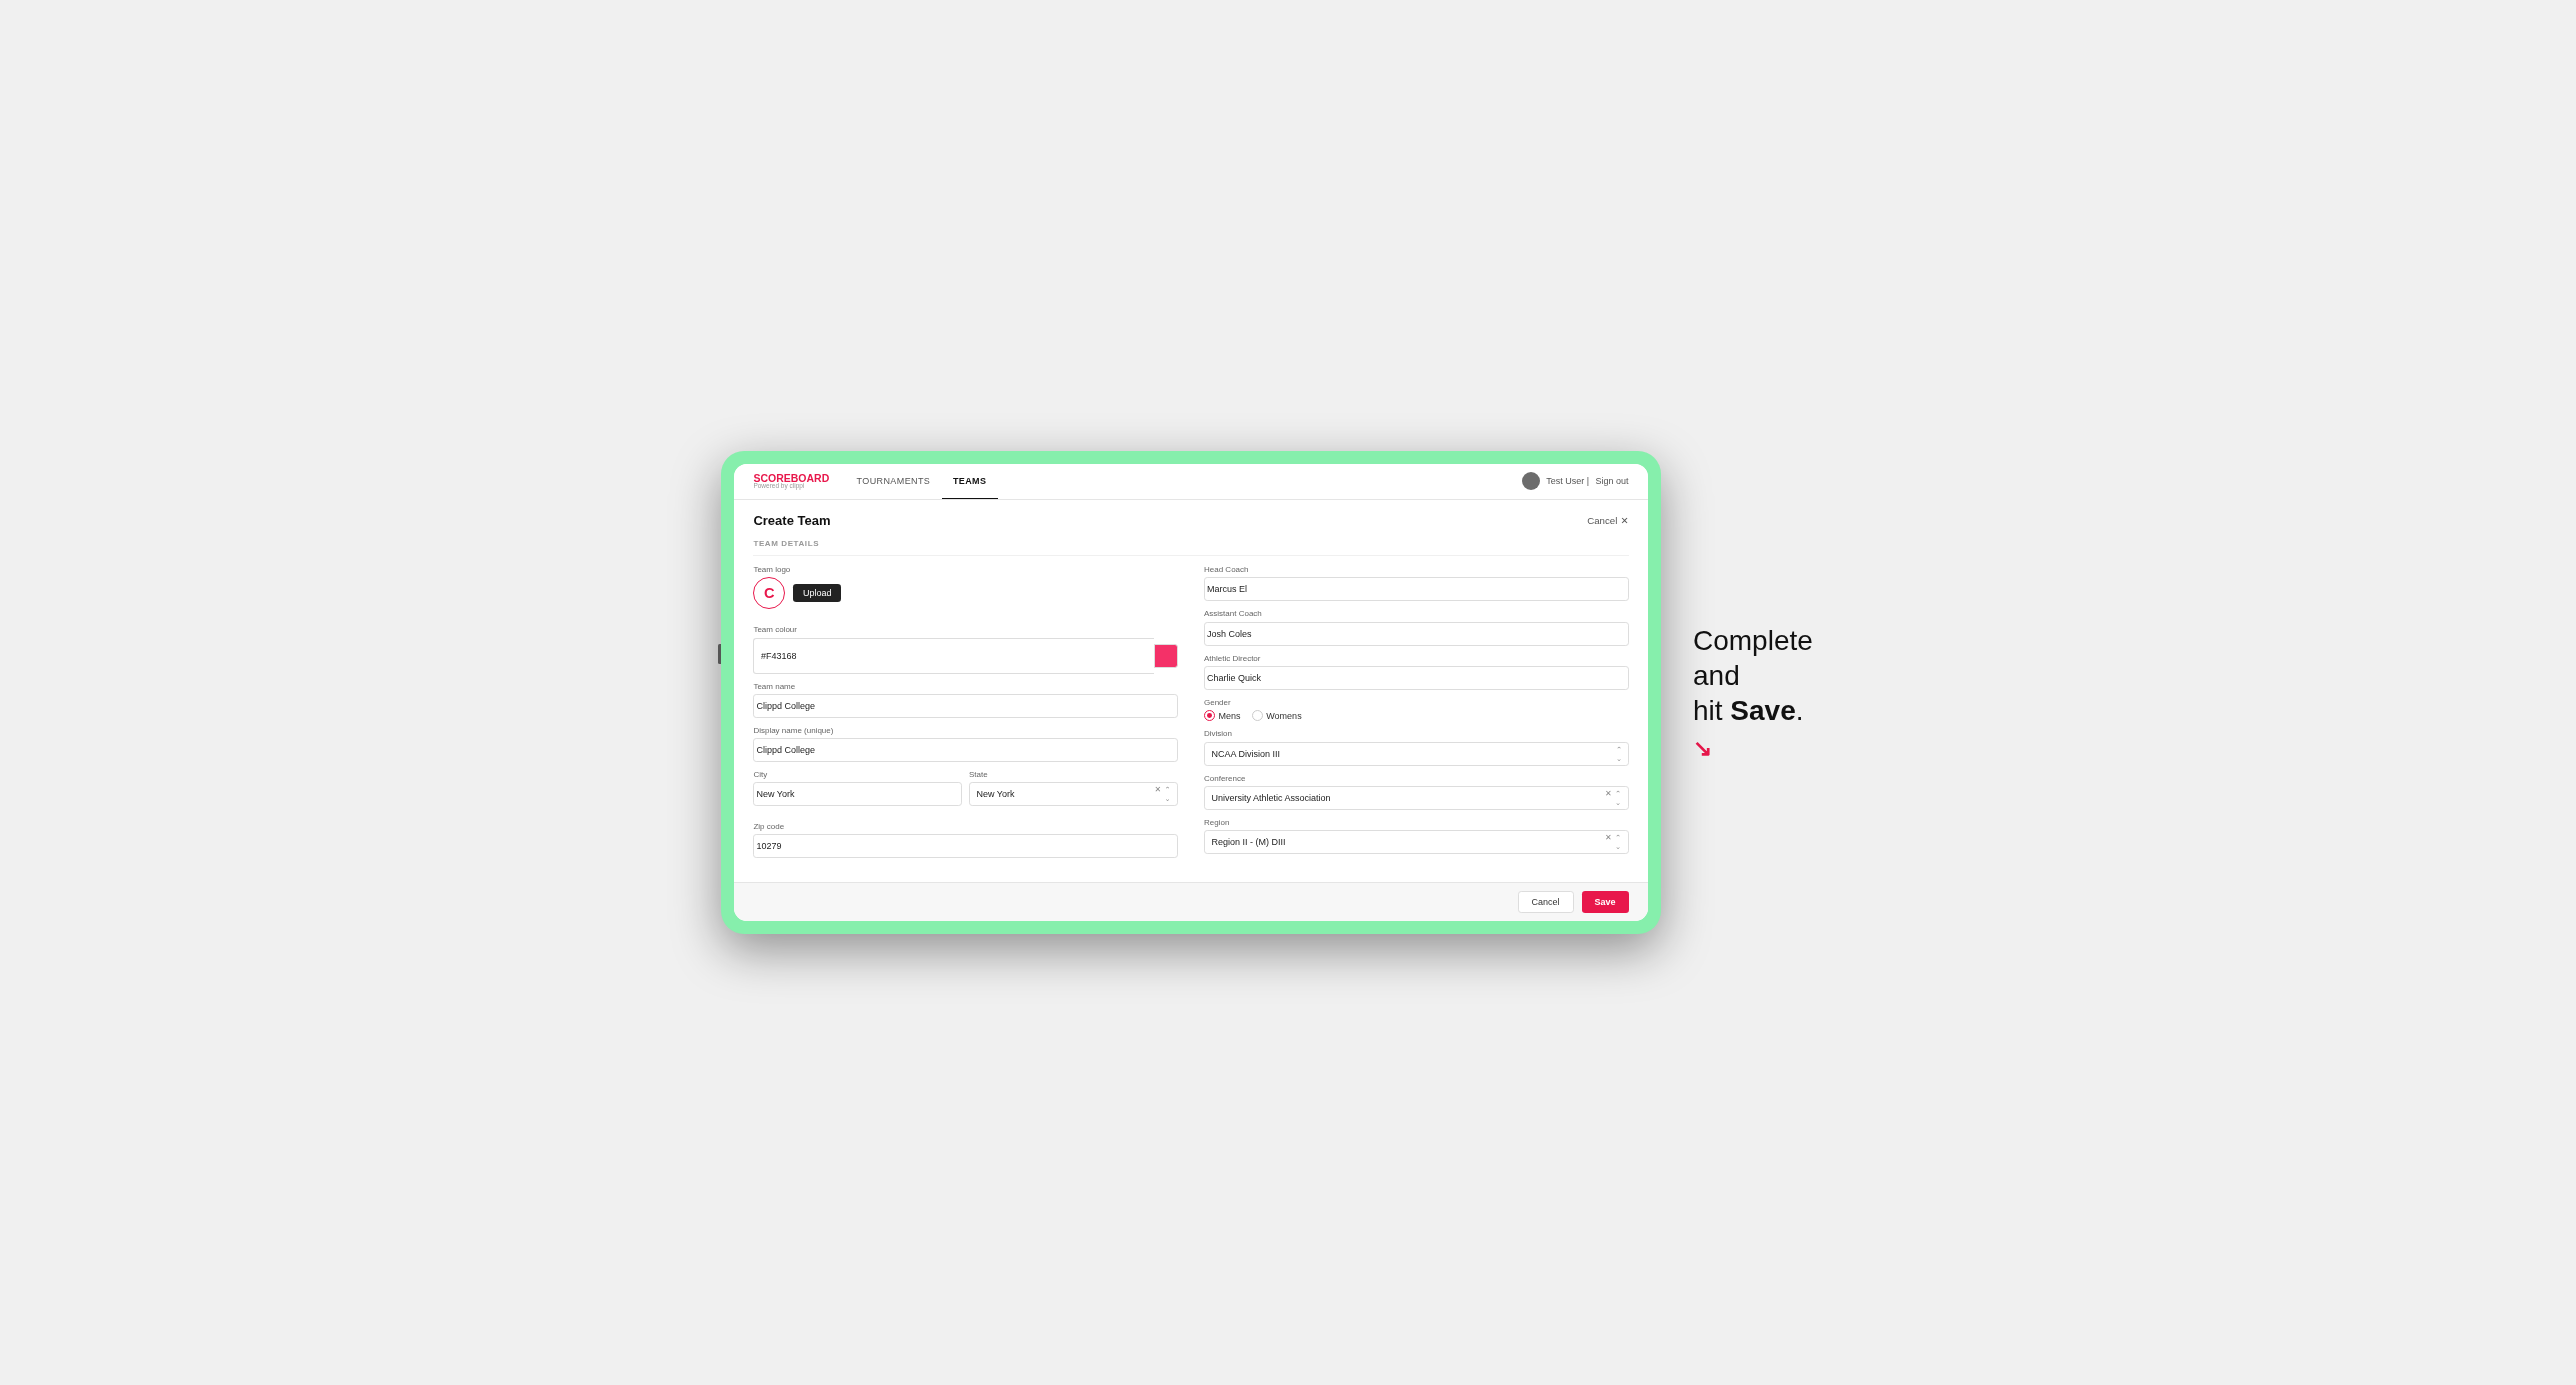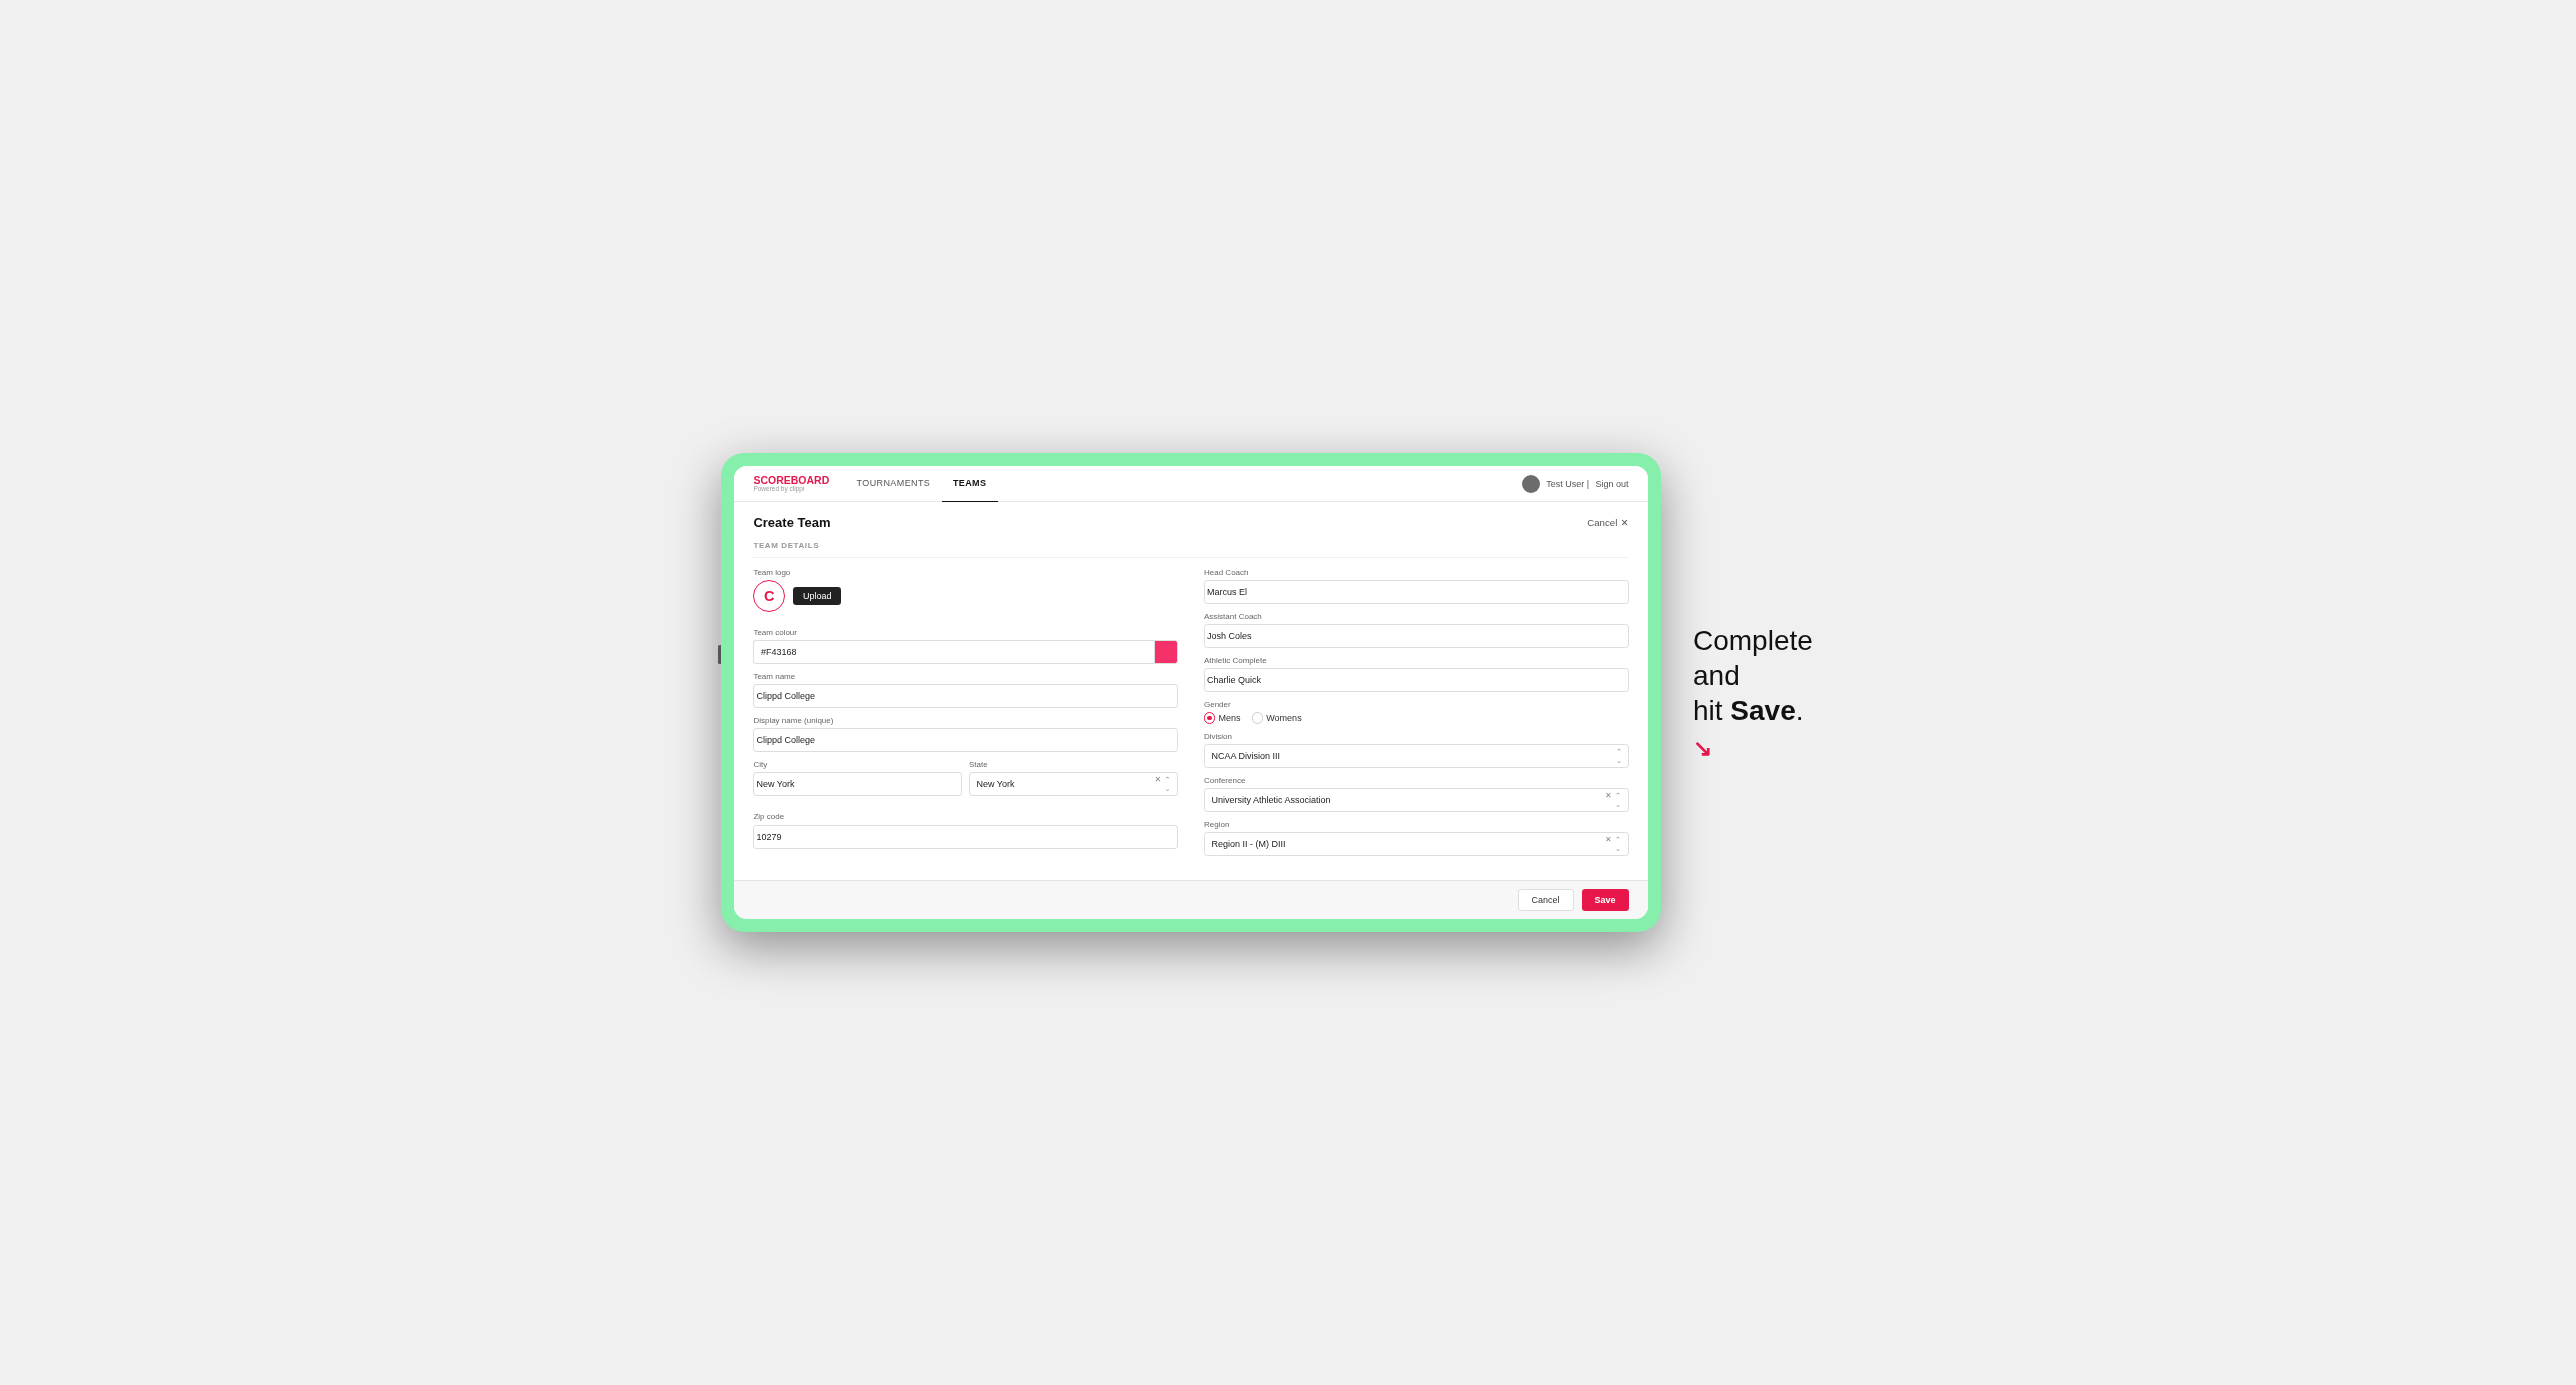--- a/index.html
+++ b/index.html
@@ -223,21 +223,21 @@
 
     
     .color-field-wrap {
       display: flex;
       align-items: center;
       gap: 0;
     }
 
     .color-input {
       flex: 1;
-      height: 24px;
+      height: 36px;
       border: 0.8px solid #ddd;
       border-right: none;
       border-radius: 3.2px 0 0 3.2px;
       padding: 0 6.5px;
       font-size: 9px;
       color: #222;
       outline: none;
     }
 
     .color-swatch {
@@ -517,21 +517,21 @@
               <div class="field-label">Head Coach</div>
               <input class="field-input" type="text" value="Marcus El" style="">
             </div>
 
             <div class="field-group">
               <div class="field-label">Assistant Coach</div>
               <input class="field-input" type="text" value="Josh Coles" style="">
             </div>
 
             <div class="field-group">
-              <div class="field-label">Athletic Complete</div>
+              <div class="field-label">Athletic Director</div>
               <input class="field-input" type="text" value="Charlie Quick" style="">
             </div>
 
             <div class="field-group">
               <div class="field-label">Gender</div>
               <div class="radio-group">
                 <label class="radio-item">
                   <div class="radio-dot checked"></div>
                   <span>Mens</span>
                 </label>

